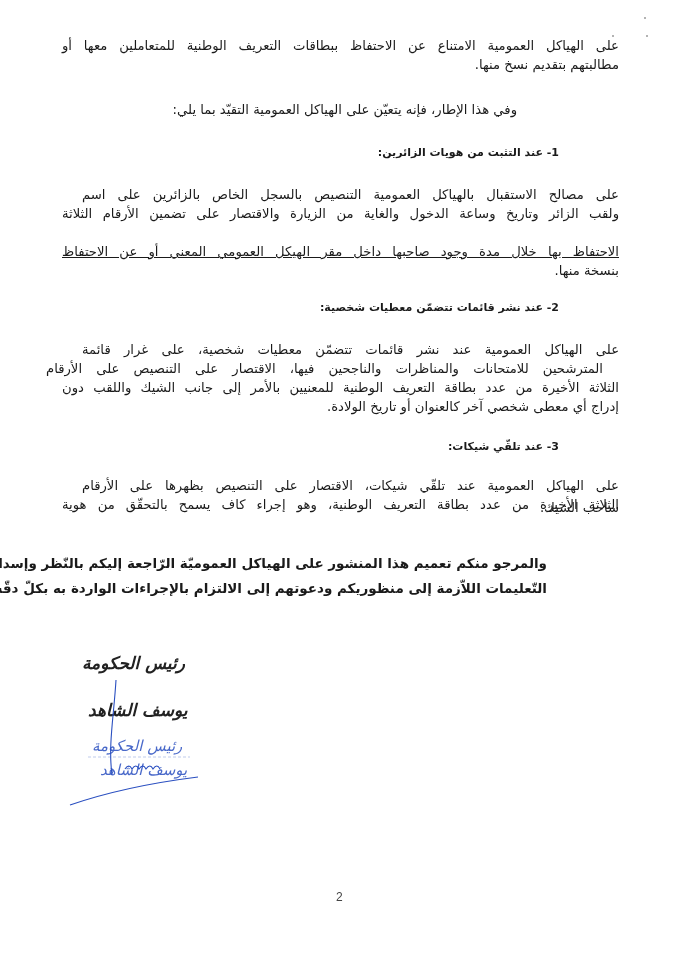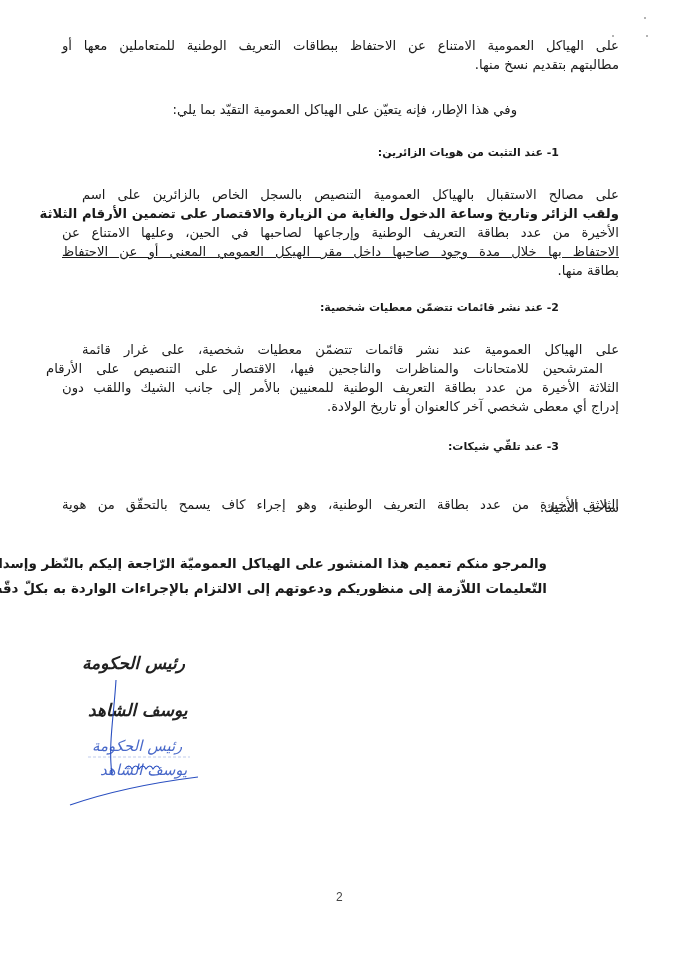--- a/index.html
+++ b/index.html
@@ -31,32 +31,32 @@
   <span class="speck" style="left:646px;top:35px;"></span>
   <span class="speck" style="left:612px;top:35px;"></span>
 
   <div class="line" style="right:60px;top:38px;width:557px;text-align:justify;text-align-last:justify;">على الهياكل العمومية الامتناع عن الاحتفاظ ببطاقات التعريف الوطنية للمتعاملين معها أو</div>
   <div class="line" style="right:60px;top:57px;">مطالبتهم بتقديم نسخ منها.</div>
 
   <div class="line" style="right:162px;top:102px;">وفي هذا الإطار، فإنه يتعيّن على الهياكل العمومية التقيّد بما يلي:</div>
 
   <div class="heading" style="right:120px;top:146px;">1- عند التثبت من هويات الزائرين:</div>
   <div class="line" style="right:60px;top:187px;width:537px;text-align:justify;text-align-last:justify;">على مصالح الاستقبال بالهياكل العمومية التنصيص بالسجل الخاص بالزائرين على اسم</div>
-  <div class="line" style="right:60px;top:206px;width:557px;text-align:justify;text-align-last:justify;font-weight:bold;">ولقب الزائر وتاريخ وساعة الدخول والغاية من الزيارة والاقتصار على تضمين الأرقام الثلاثة</div>
-  <div class="line" style="right:60px;top:225px;width:557px;text-align:justify;text-align-last:justify;">الأخيرة من عدد بطاقة التعريف الوطنية وإرجاعها لصاحبها في الحين، وعليها الامتناع عن</div>
+  <div class="line" style="right:60px;top:206px;width:557px;text-align:justify;text-align-last:justify;">ولقب الزائر وتاريخ وساعة الدخول والغاية من الزيارة والاقتصار على تضمين الأرقام الثلاثة</div>
   <div class="line" style="right:60px;top:244px;width:557px;text-align:justify;text-align-last:justify;text-decoration:underline;">الاحتفاظ بها خلال مدة وجود صاحبها داخل مقر الهيكل العمومي المعني أو عن الاحتفاظ</div>
-  <div class="line" style="right:60px;top:263px;">بطاقة منها.</div>
+  <div class="line" style="right:60px;top:263px;">بنسخة منها.</div>
 
   <div class="heading" style="right:120px;top:301px;">2- عند نشر قائمات تتضمّن معطيات شخصية:</div>
   <div class="line" style="right:60px;top:342px;width:537px;text-align:justify;text-align-last:justify;">على الهياكل العمومية عند نشر قائمات تتضمّن معطيات شخصية، على غرار قائمة</div>
   <div class="line" style="right:76px;top:361px;width:557px;text-align:justify;text-align-last:justify;">المترشحين للامتحانات والمناظرات والناجحين فيها، الاقتصار على التنصيص على الأرقام</div>
   <div class="line" style="right:60px;top:380px;width:557px;text-align:justify;text-align-last:justify;">الثلاثة الأخيرة من عدد بطاقة التعريف الوطنية للمعنيين بالأمر إلى جانب الشيك واللقب دون</div>
   <div class="line" style="right:60px;top:399px;">إدراج أي معطى شخصي آخر كالعنوان أو تاريخ الولادة.</div>
 
   <div class="heading" style="right:120px;top:440px;">3- عند تلقّي شيكات:</div>
+  <div class="line" style="right:60px;top:478px;width:537px;text-align:justify;text-align-last:justify;">على الهياكل العمومية عند تلقّي شيكات، الاقتصار على التنصيص بظهرها على الأرقام</div>
   <div class="line" style="right:60px;top:497px;width:557px;text-align:justify;text-align-last:justify;">الثلاثة الأخيرة من عدد بطاقة التعريف الوطنية، وهو إجراء كاف يسمح بالتحقّق من هوية</div>
   <div class="line" style="right:60px;top:500px;">ساحب الشيك.</div>
 
   <div class="bold-line" style="right:132px;top:555px;width:522px;text-align:justify;text-align-last:justify;">والمرجو منكم تعميم هذا المنشور على الهياكل العموميّة الرّاجعة إليكم بالنّظر وإسداء</div>
   <div class="bold-line" style="right:132px;top:580px;">التّعليمات اللاّزمة إلى منظوريكم ودعوتهم إلى الالتزام بالإجراءات الواردة به بكلّ دقّة.</div>
 
   <div class="sig-title" style="left:82px;top:653px;">رئيس الحكومة</div>
   <div class="sig-title" style="left:88px;top:700px;">يوسف الشاهد</div>
 
   <div style="position:absolute;left:70px;top:735px;width:130px;height:75px;">

